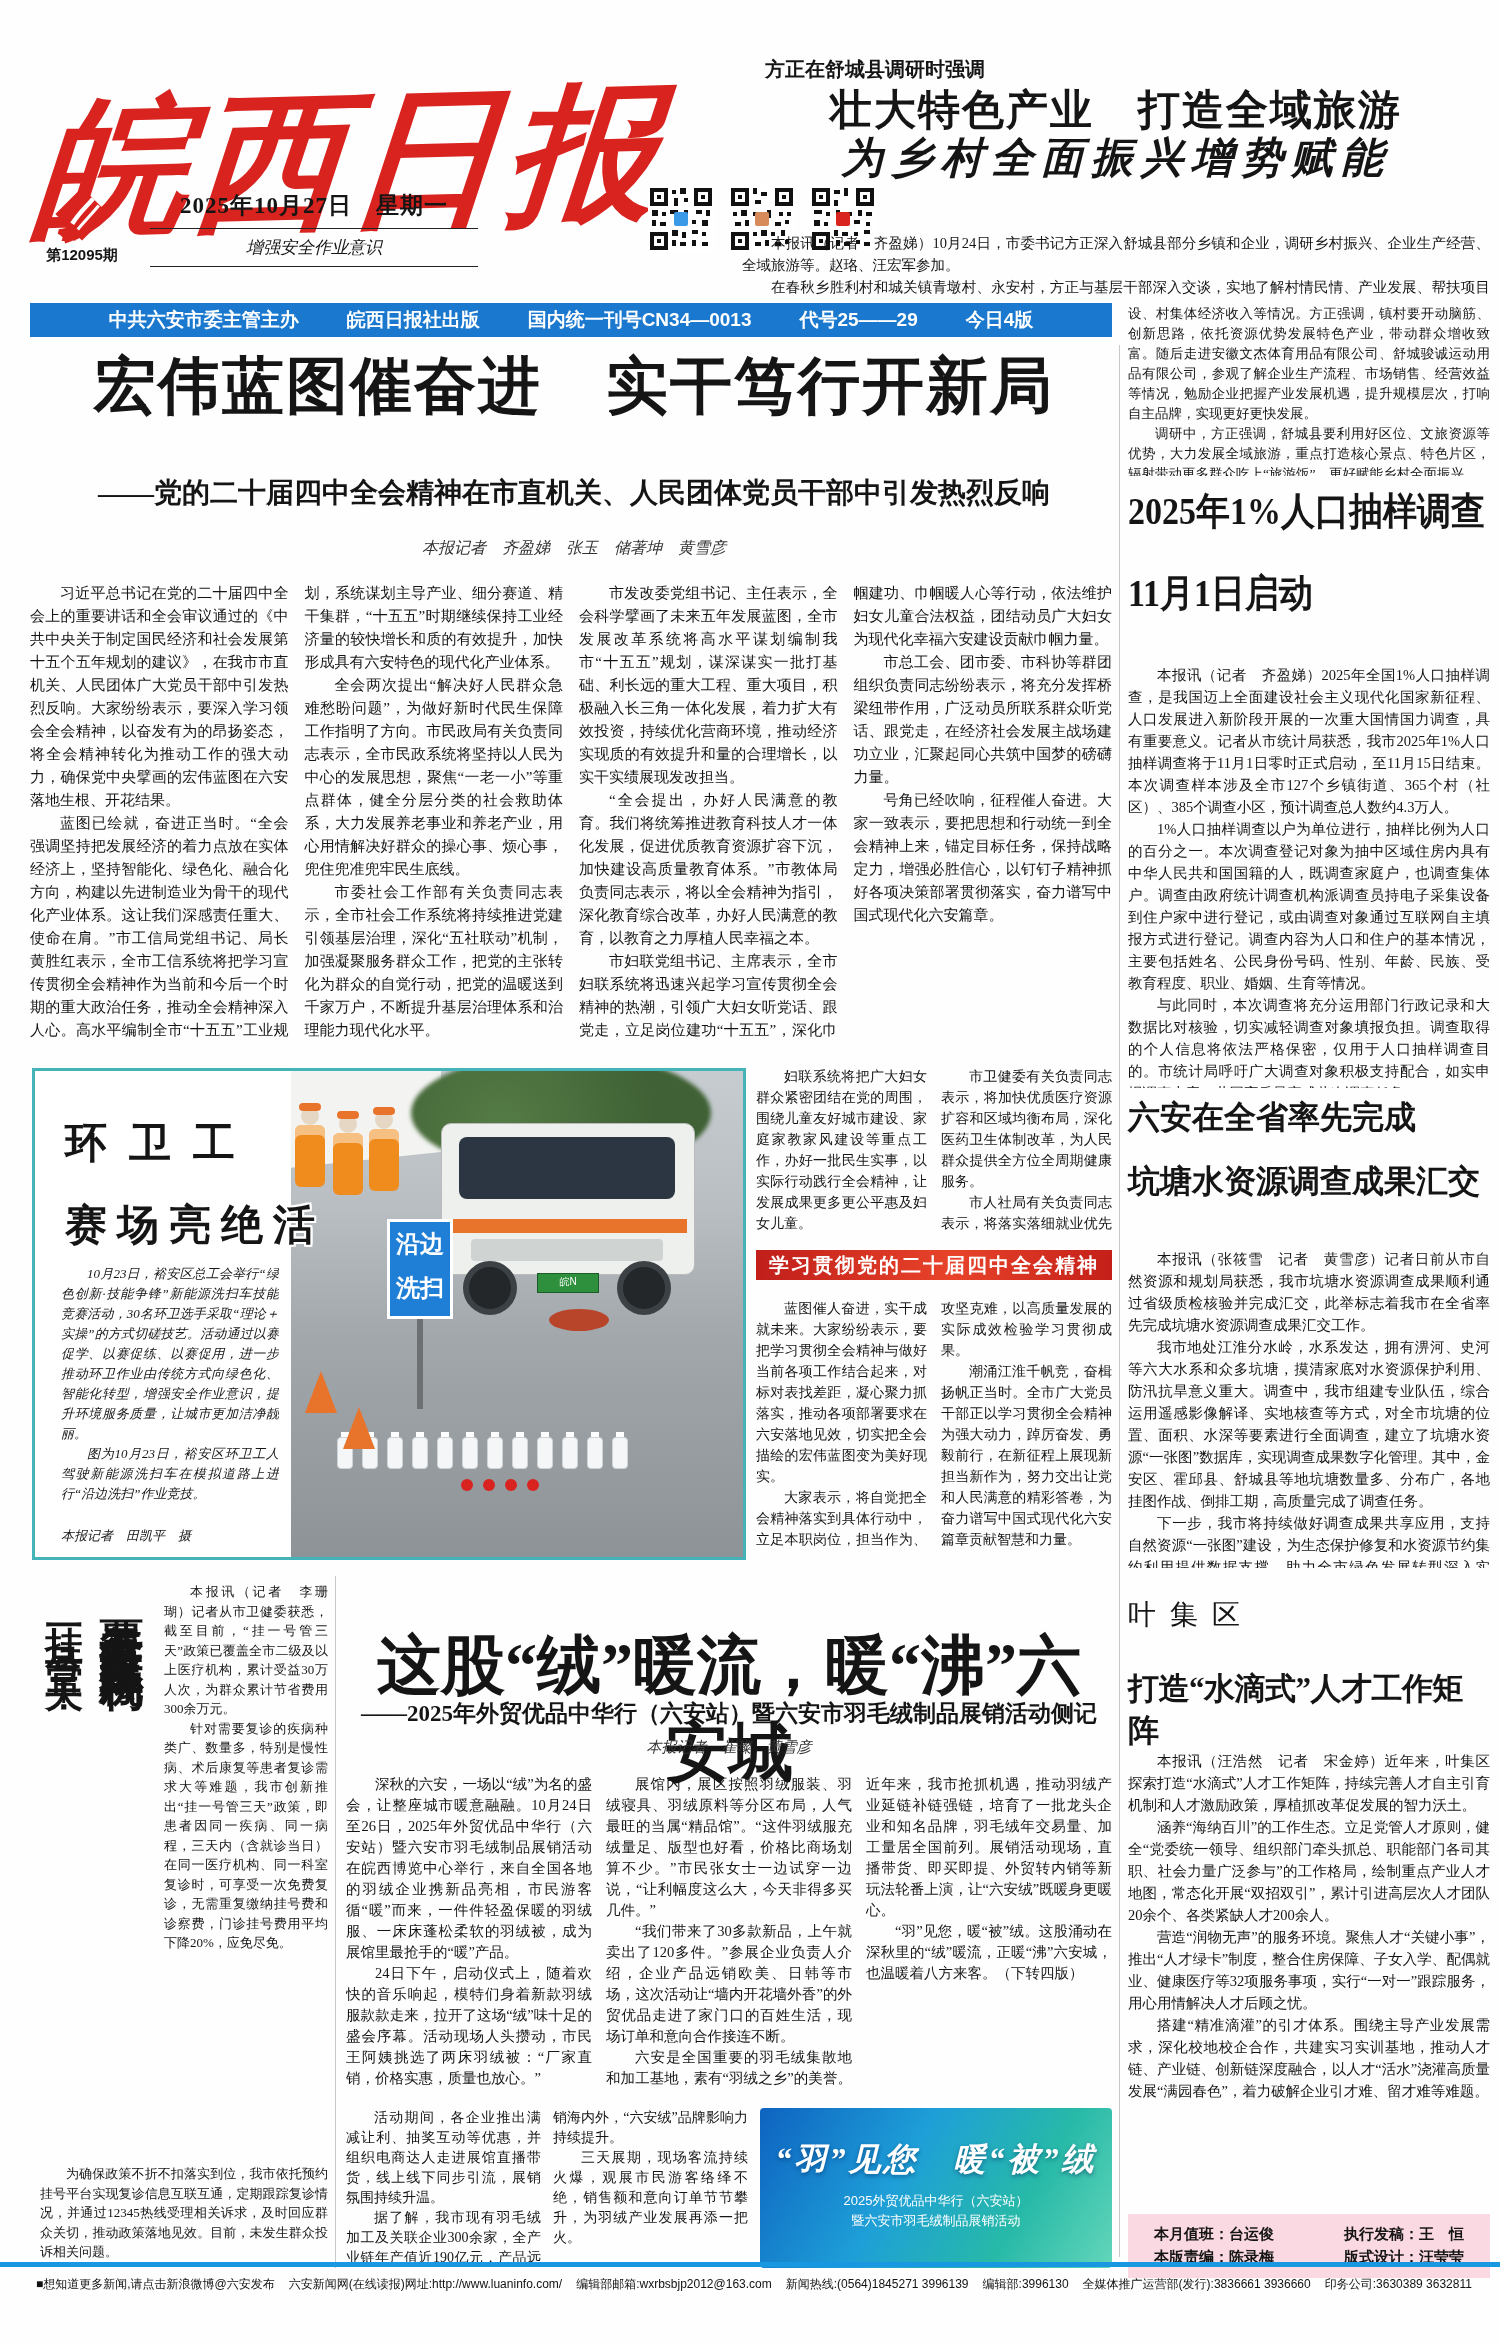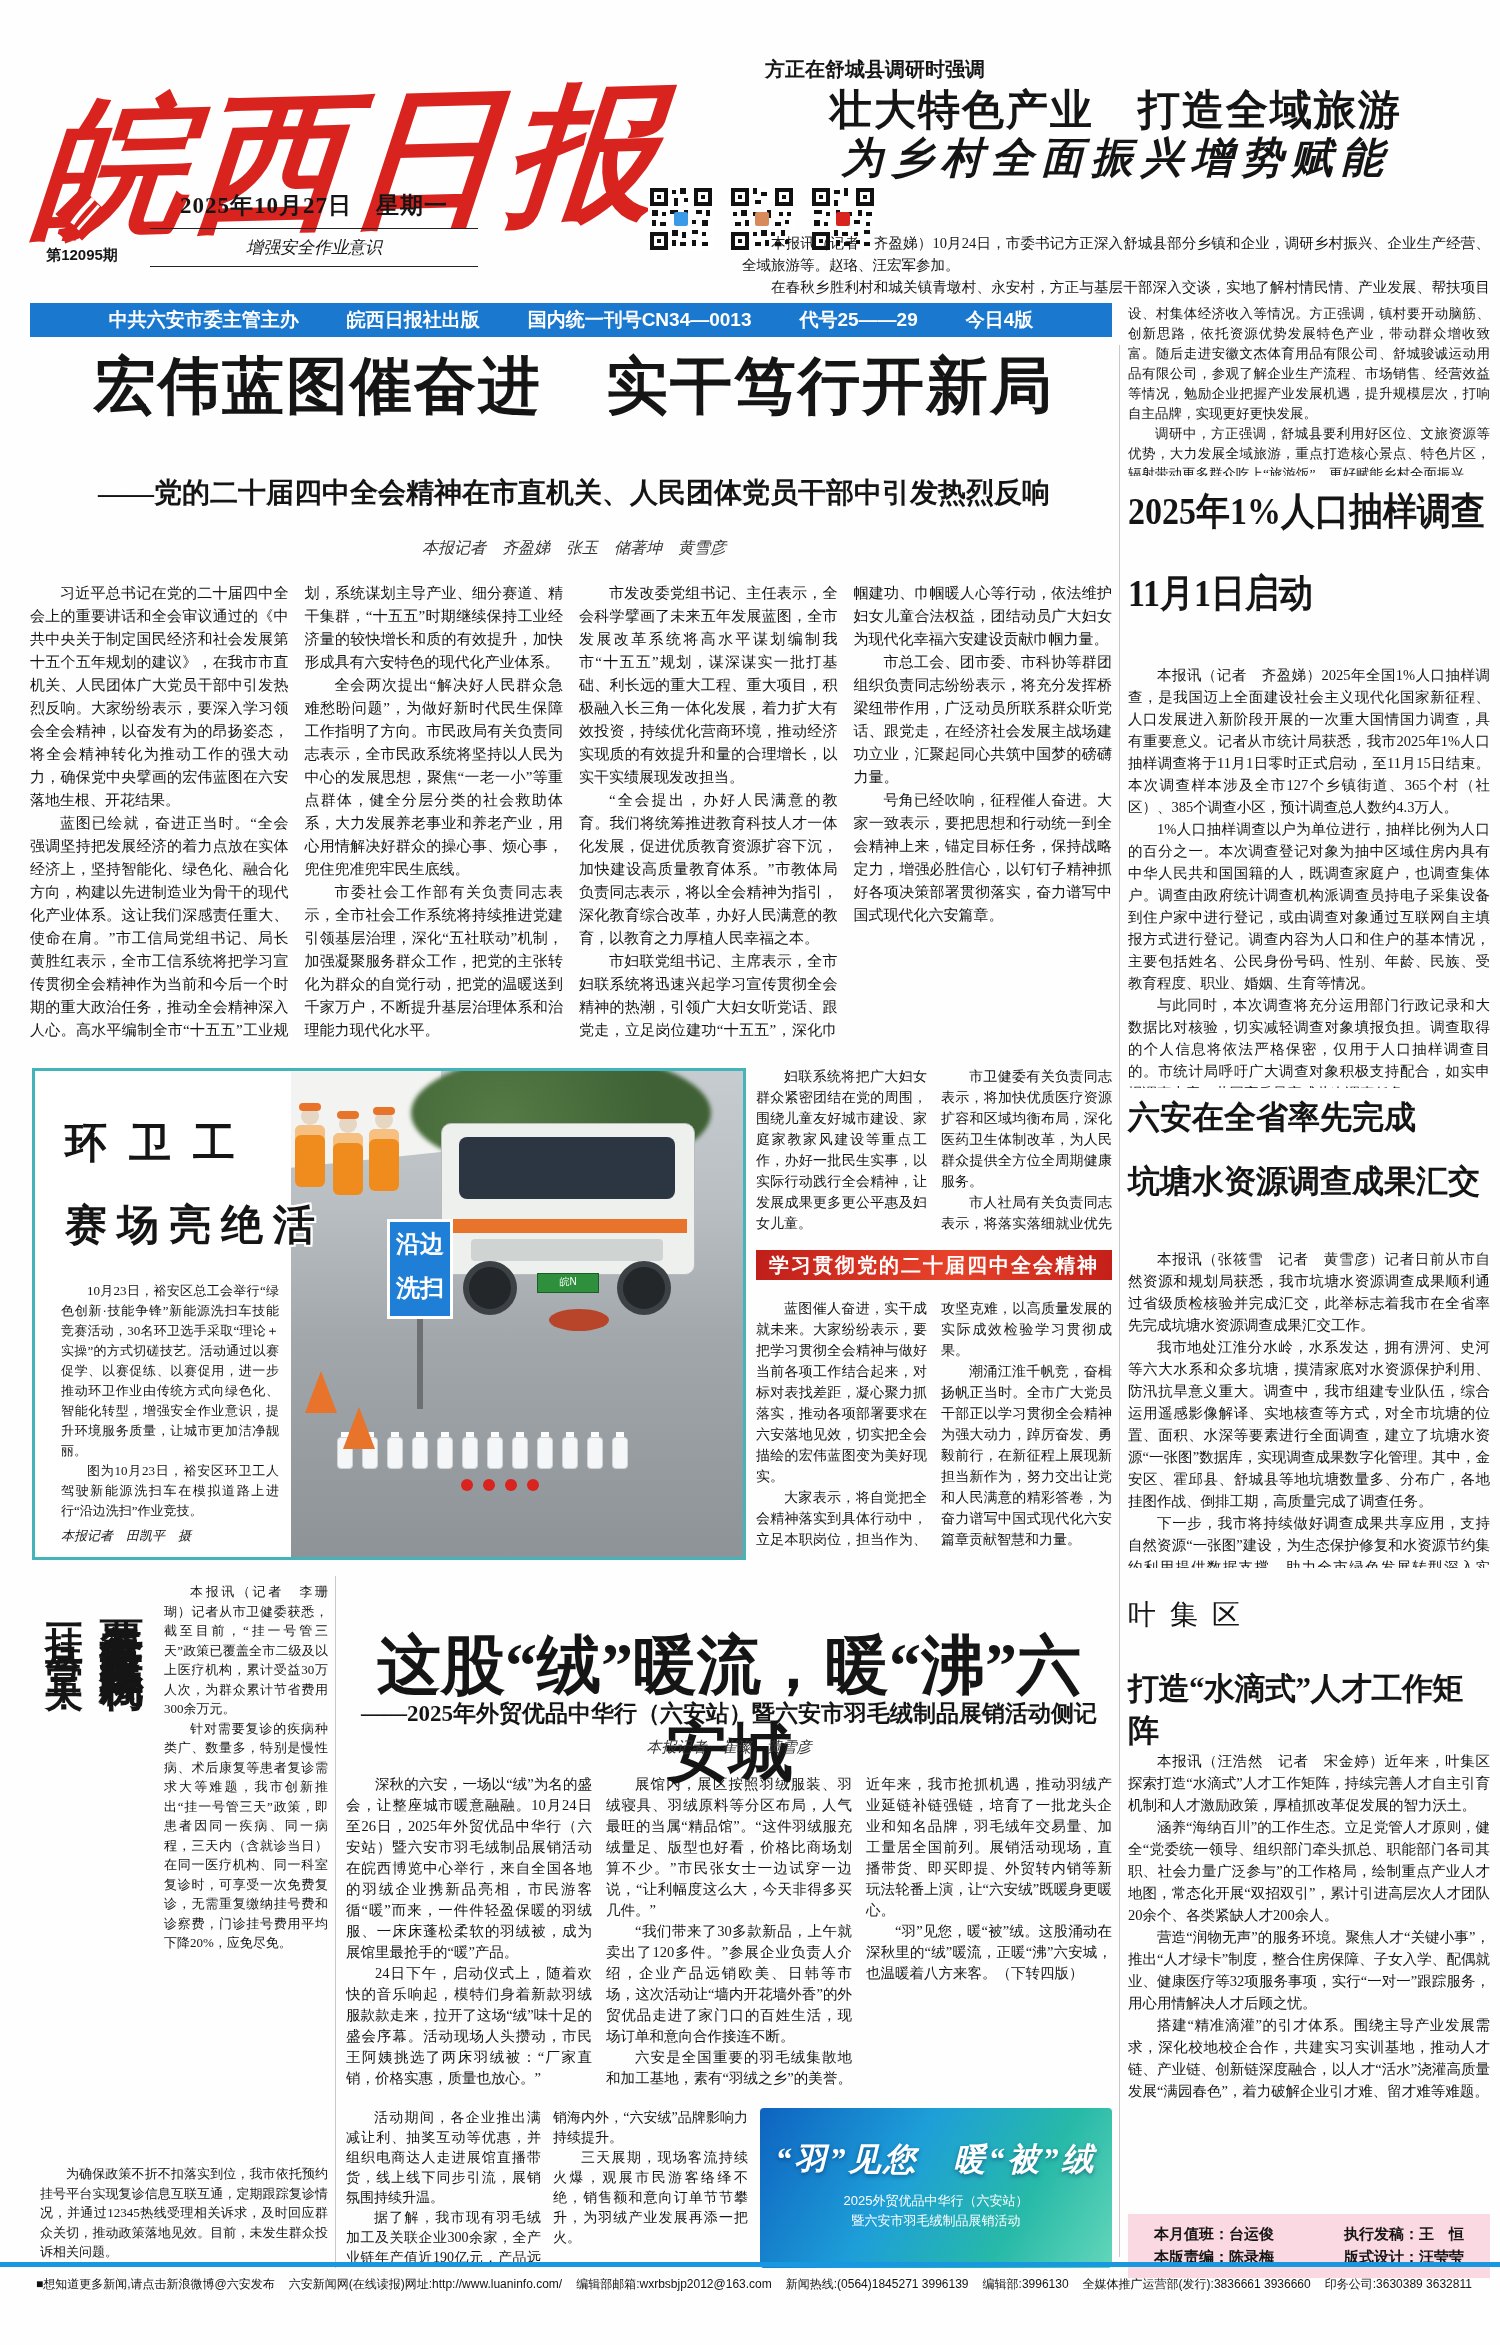--- a/index.html
+++ b/index.html
@@ -82,22 +82,22 @@
   .bottles{position:absolute;left:46px;top:366px;width:380px;display:flex;gap:9px;}
   .bottle{width:14px;height:30px;background:#f4f6f7;border-radius:4px;border:1px solid #cfd4d6;}
   .bottle:before{content:"";display:block;width:8px;height:5px;background:#fff;margin:-6px auto 0;}
   .caps{position:absolute;left:170px;top:408px;display:flex;gap:10px;}
   .cap-dot{width:12px;height:12px;border-radius:50%;background:#d8231f;}
   .cone{position:absolute;width:0;height:0;border-left:16px solid transparent;border-right:16px solid transparent;
     border-bottom:42px solid #e8742c;}
   .photo-title1{position:absolute;left:30px;top:44px;font-size:42px;font-weight:bold;letter-spacing:22px;z-index:3;}
   .photo-title2{position:absolute;left:30px;top:126px;width:560px;font-size:42px;font-weight:bold;letter-spacing:10px;z-index:3;
     text-shadow:2px 0 #fff,-2px 0 #fff,0 2px #fff,0 -2px #fff,2px 2px #fff,-2px -2px #fff,2px -2px #fff,-2px 2px #fff;}
-  .photo-caption{position:absolute;left:26px;top:210px;width:218px;height:242px;font-size:13px;line-height:20px;
-    overflow:hidden;}
+  .photo-caption{position:absolute;left:26px;top:193px;width:218px;height:242px;font-size:13px;line-height:20px;
+    font-style:italic;overflow:hidden;}
   .photo-credit{position:absolute;left:26px;top:456px;width:218px;font-size:13px;font-style:italic;}
 
   
   .hosp{left:36px;top:1576px;width:296px;height:698px;}
   .vert{writing-mode:vertical-rl;}
   .hosp-h-side{position:absolute;left:2px;top:20px;height:390px;font-size:38px;font-weight:bold;letter-spacing:10px;}
   .hosp-h-main{position:absolute;left:56px;top:8px;height:590px;font-size:44px;font-weight:bold;letter-spacing:4px;}
   .hosp-narrow{position:absolute;left:128px;top:6px;width:164px;height:570px;font-size:13px;line-height:19.5px;overflow:hidden;}
   .hosp-wide{position:absolute;left:4px;top:588px;width:288px;height:104px;font-size:13px;line-height:19.5px;overflow:hidden;}
 

